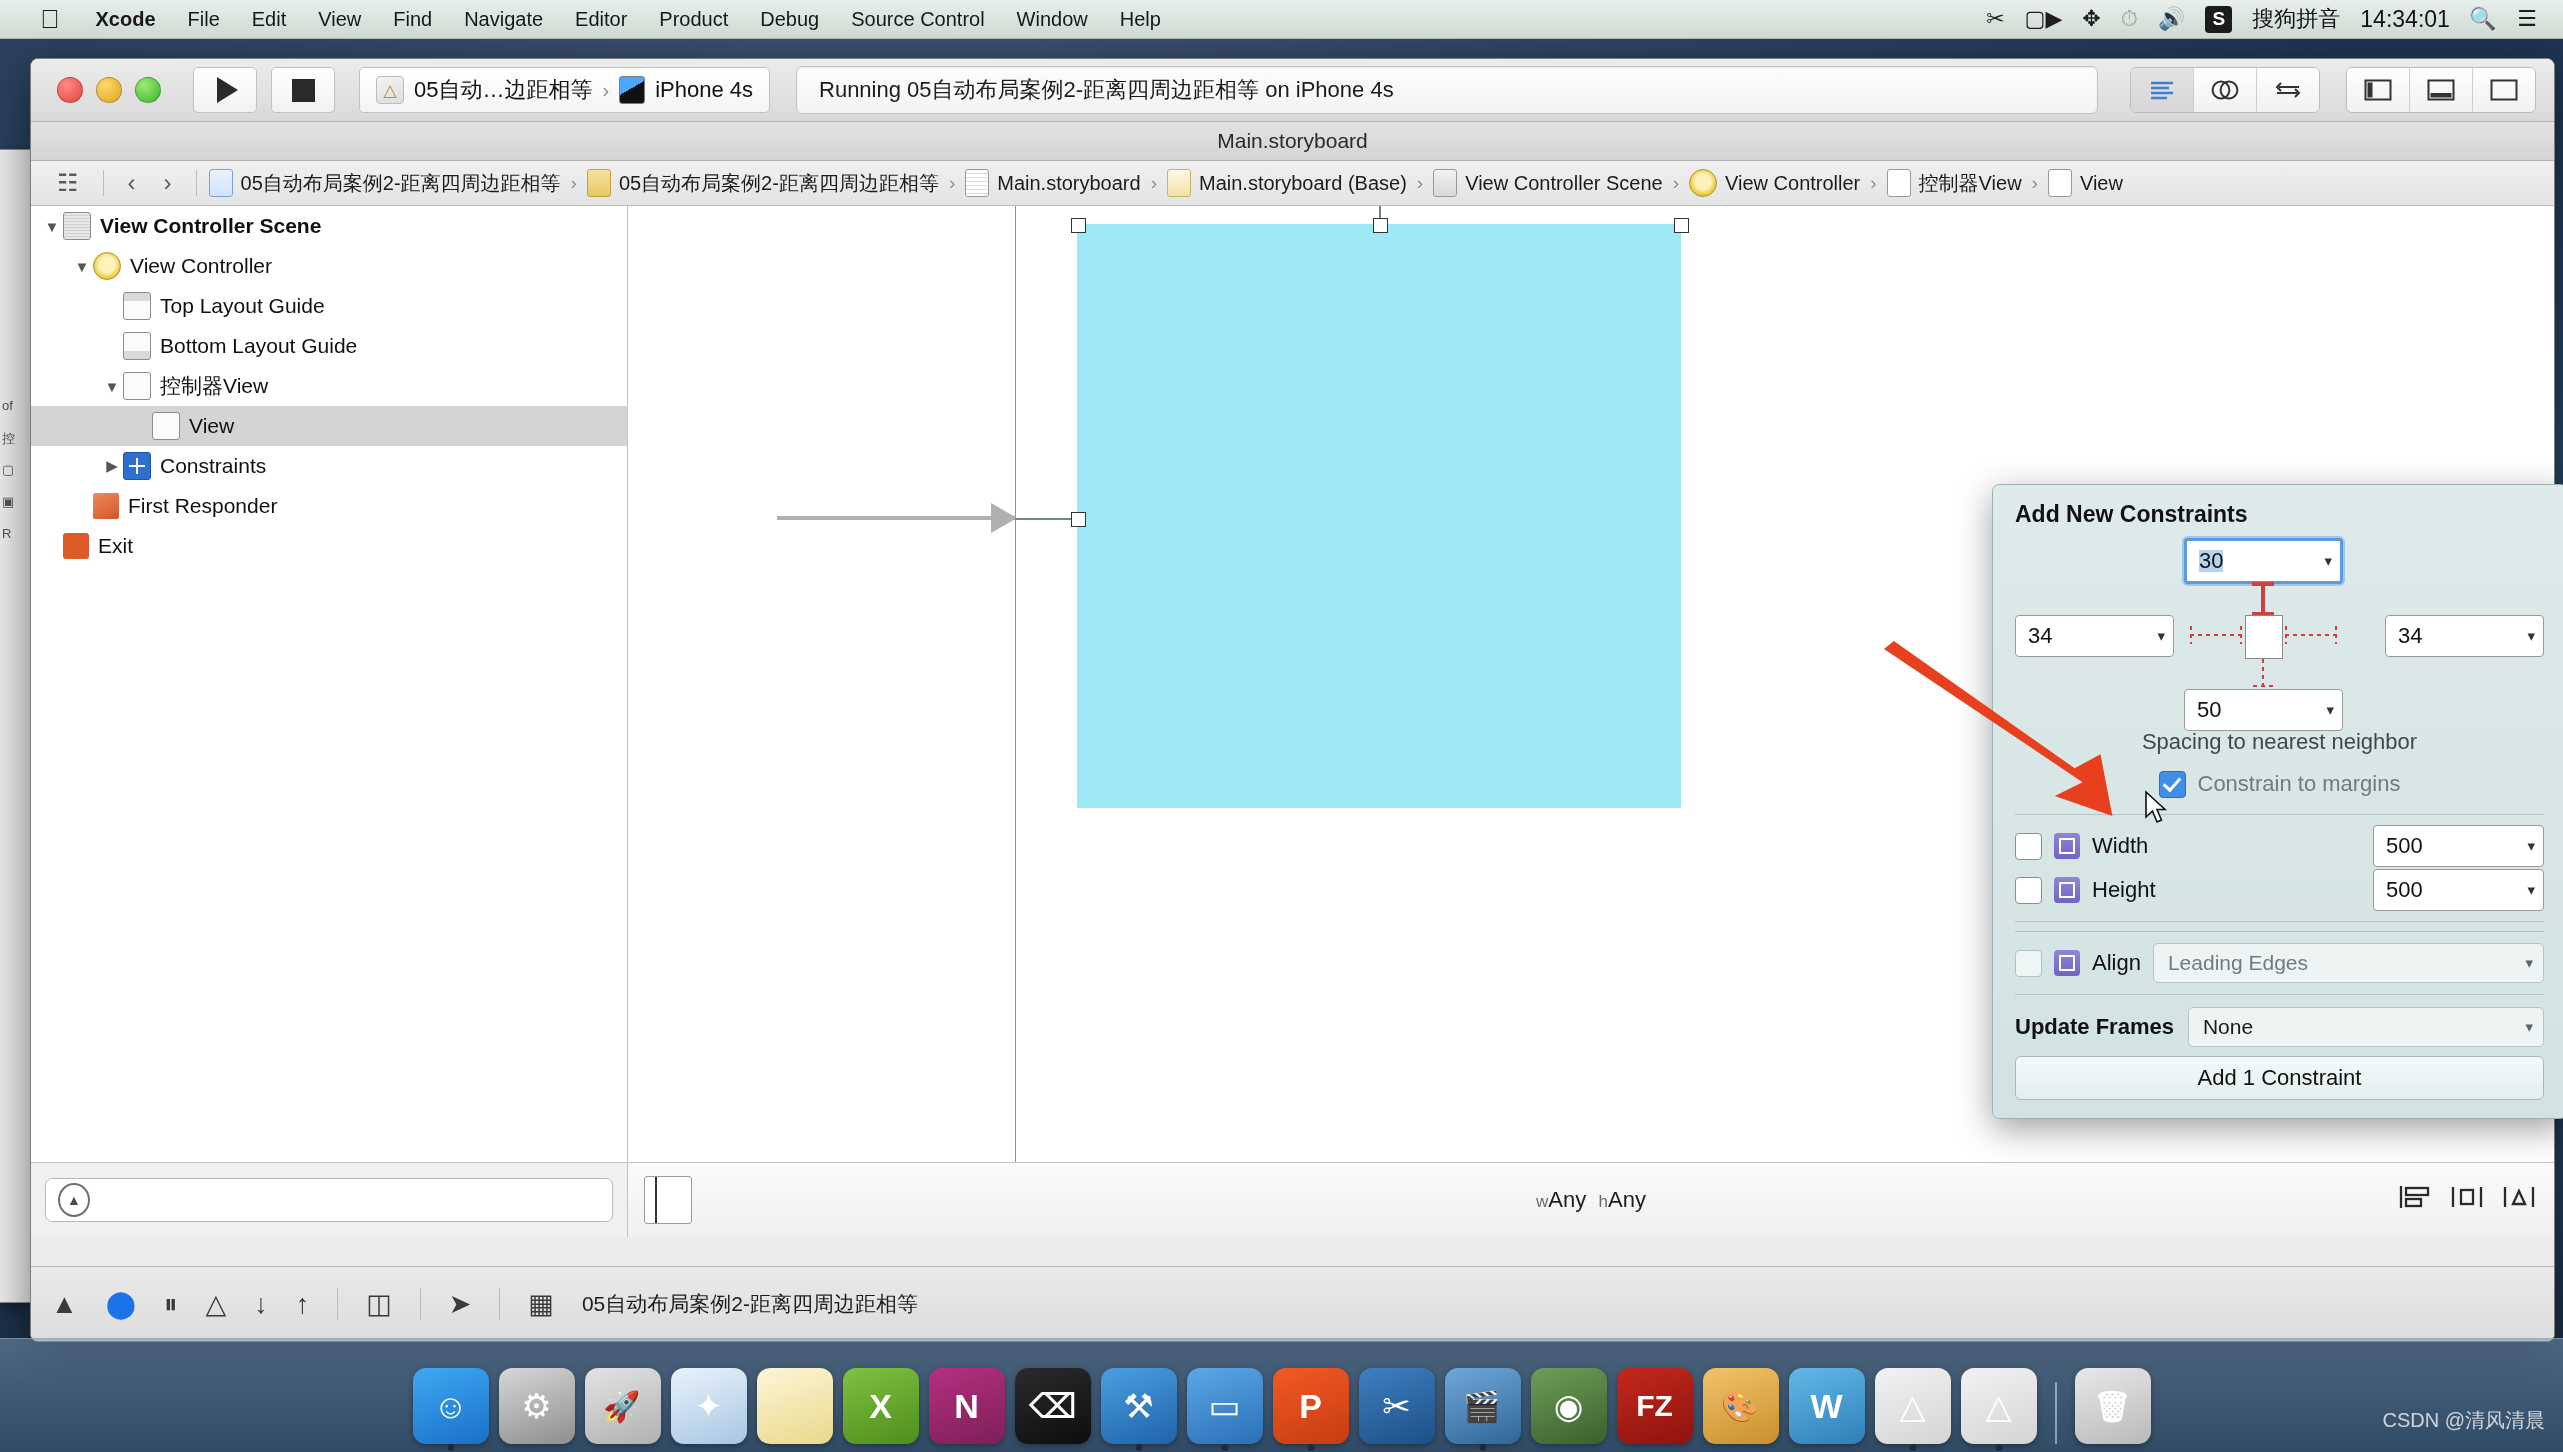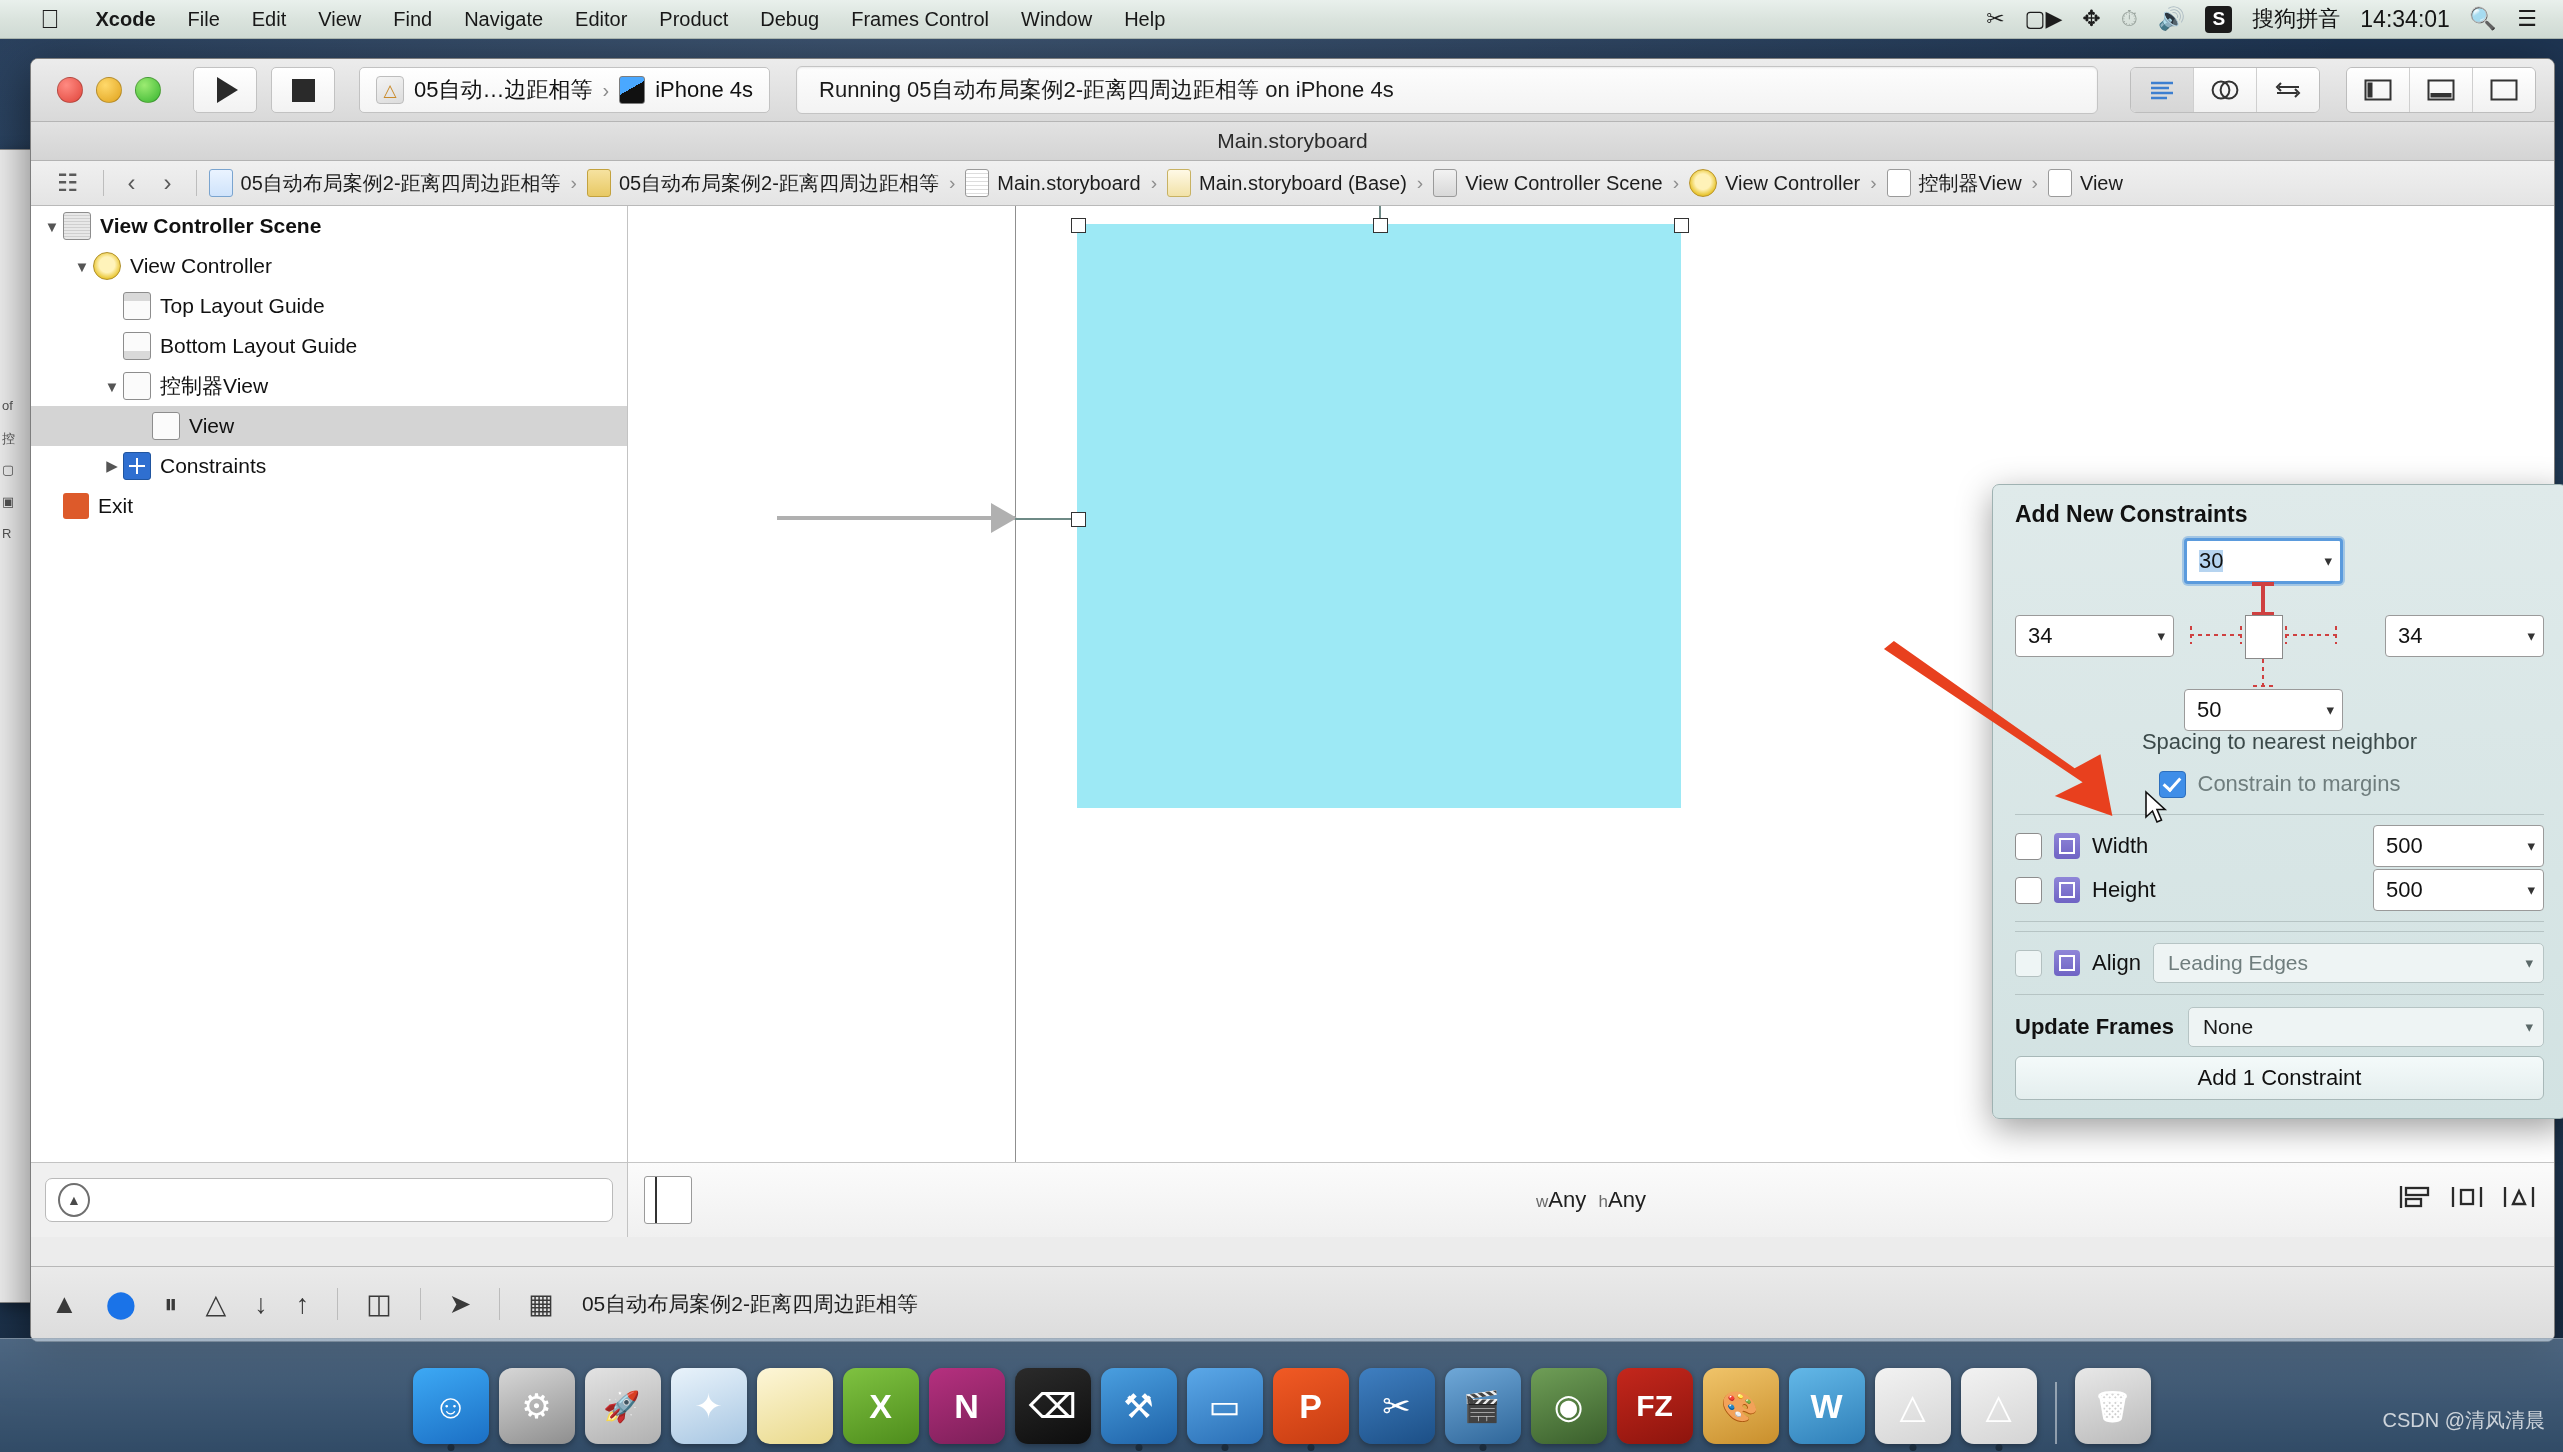--- a/index.html
+++ b/index.html
@@ -298,21 +298,21 @@
     <div class="apple"></div>
     <div class="mitem bold">Xcode</div>
     <div class="mitem">File</div>
     <div class="mitem">Edit</div>
     <div class="mitem">View</div>
     <div class="mitem">Find</div>
     <div class="mitem">Navigate</div>
     <div class="mitem">Editor</div>
     <div class="mitem">Product</div>
     <div class="mitem">Debug</div>
-    <div class="mitem">Frames Control</div>
+    <div class="mitem">Source Control</div>
     <div class="mitem">Window</div>
     <div class="mitem">Help</div>
     <div class="mright">
       <span class="micon">✂</span>
       <span class="micon">▢▶</span>
       <span class="micon">✥</span>
       <span class="micon dim">⏱</span>
       <span class="micon">🔊</span>
       <span class="sogou-badge">S</span>
       <span class="mtext">搜狗拼音</span>
@@ -477,20 +477,25 @@
             </div>
             <div class="ol-row sel" style="padding-left: 99px;">
               <span class="tri empty">▶</span>
               <span class="ol-ic "></span>
               <span>View</span>
             </div>
             <div class="ol-row" style="padding-left: 70px;">
               <span class="tri">▶</span>
               <span class="ol-ic cons"></span>
               <span>Constraints</span>
+            </div>
+            <div class="ol-row" style="padding-left: 40px;">
+              <span class="tri empty">▶</span>
+              <span class="ol-ic fr"></span>
+              <span>First Responder</span>
             </div>
             <div class="ol-row" style="">
               <span class="tri empty">▶</span>
               <span class="ol-ic exit"></span>
               <span>Exit</span>
             </div>
           </div>
         <div class="searchbar">
           <div class="searchbox">
             <span class="s-circ">▲</span>

